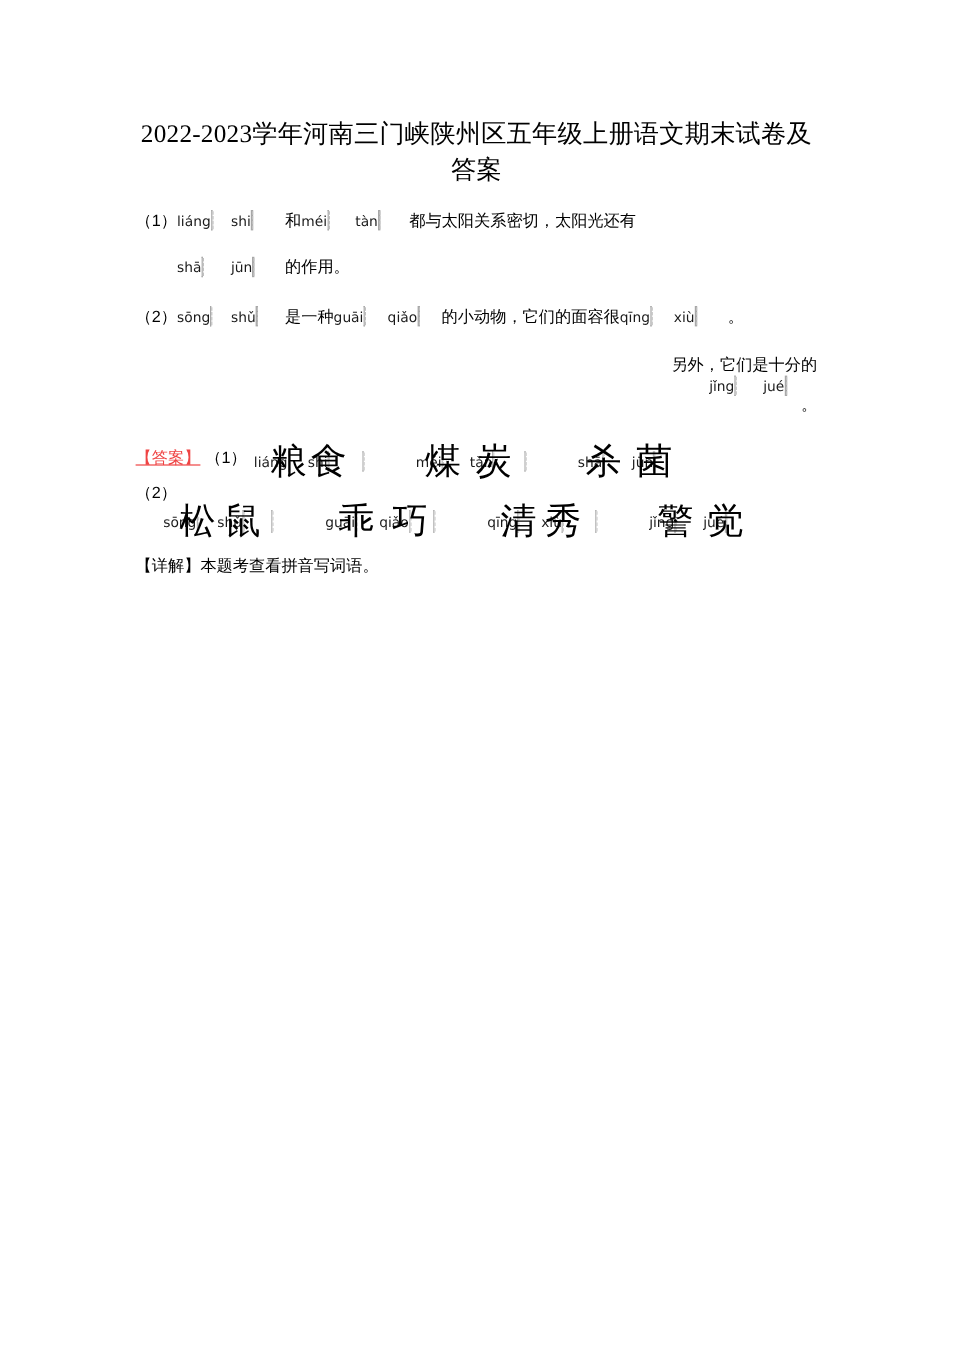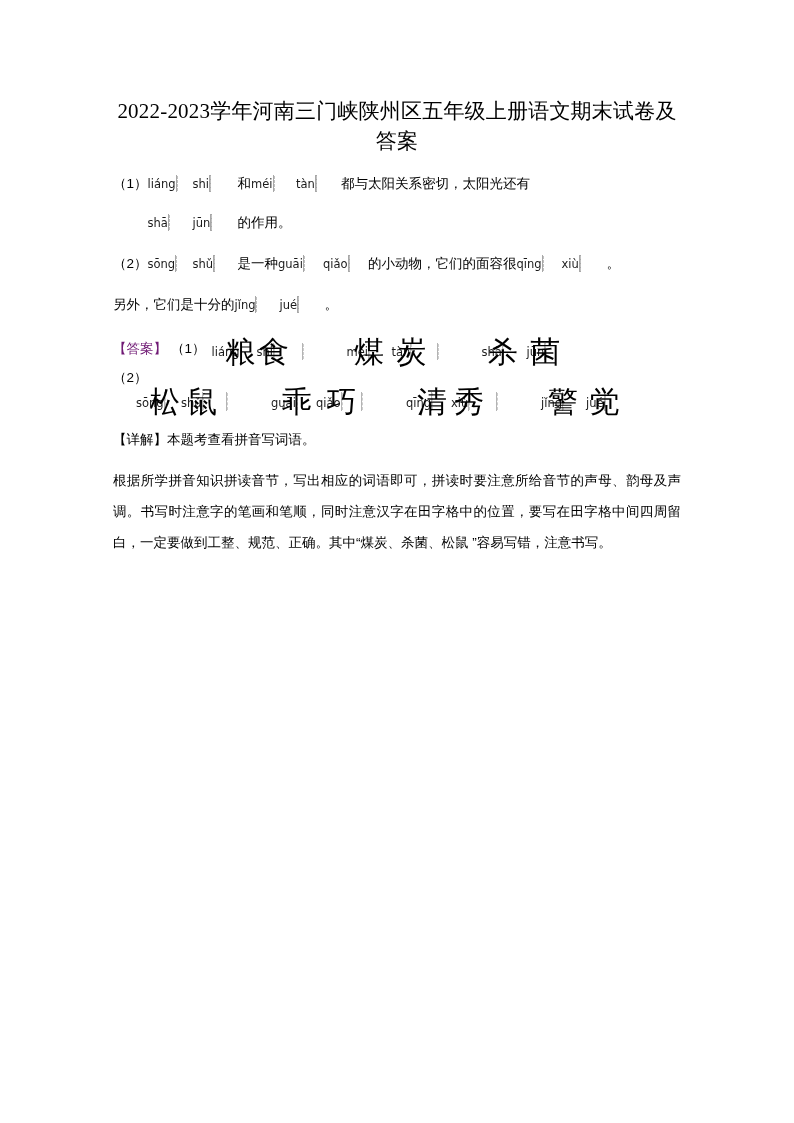--- a/index.html
+++ b/index.html
@@ -57,21 +57,21 @@
     display: flex;
     align-items: flex-end;
     font-size: 13.5px;
     line-height: 1;
     font-family: "Liberation Sans", "DejaVu Sans", sans-serif;
     white-space: nowrap;
   }
   .row-gap-a { margin-top: 20px; }
   .row-gap-b { margin-top: 22px; }
   .row-gap-c { margin-top: 24px; }
-  .row-gap-d { margin-top: 24px; }
+  .row-gap-d { margin-top: 24px; flex-direction: column; }
 
   .lbl {
     padding-bottom: 3px;
   }
   .txt {
     padding-bottom: 3px;
   }
 
   
   .tzg-group {
@@ -136,21 +136,21 @@
     border: 1px solid #b4b4b4;
     border-right: none;
   }
   .ans-grid .tzg-cell:last-child .tzg-box {
     border-right: 1px solid #b4b4b4;
   }
   .ans-grid .tzg-box::before { border-left: 1px dashed #cdcdcd; }
   .ans-grid .tzg-box::after  { border-top: 1px dashed #cdcdcd; }
 
   
-  .blue { color: #701a75; }
+  .blue { color: #ef4444; text-decoration: underline; }
   .ans-row {
     display: flex;
     align-items: flex-end;
     font-size: 13.5px;
     font-family: "Liberation Sans", "DejaVu Sans", sans-serif;
     margin-top: 26px;
   }
   .ans-tag {
     padding-bottom: 3px;
     white-space: nowrap;
@@ -322,15 +322,14 @@
         <span class="tzg-cell"><span class="tzg-py"></span><span class="tzg-box"></span></span>
         <span class="tzg-cell"><span class="tzg-py">qīng</span><span class="tzg-box"><span class="tzg-glyph">清</span></span></span>
         <span class="tzg-cell"><span class="tzg-py">xiù</span><span class="tzg-box"><span class="tzg-glyph">秀</span></span></span>
         <span class="tzg-cell"><span class="tzg-py"></span><span class="tzg-box"></span></span>
         <span class="tzg-cell"><span class="tzg-py">jǐng</span><span class="tzg-box"><span class="tzg-glyph">警</span></span></span>
         <span class="tzg-cell"><span class="tzg-py">jué</span><span class="tzg-box"><span class="tzg-glyph">觉</span></span></span>
       </span>
   </div>
 
   <div class="detail-line">【详解】本题考查看拼音写词语。</div>
-  <div class="body-para">根据所学拼音知识拼读音节，写出相应的词语即可，拼读时要注意所给音节的声母、韵母及声调。书写时注意字的笔画和笔顺，同时注意汉字在田字格中的位置，要写在田字格中间四周留白，一定要做到工整、规范、正确。其中“煤炭、杀菌、松鼠 ”容易写错，注意书写。</div>
 
 </div>
 
 </body></html>

